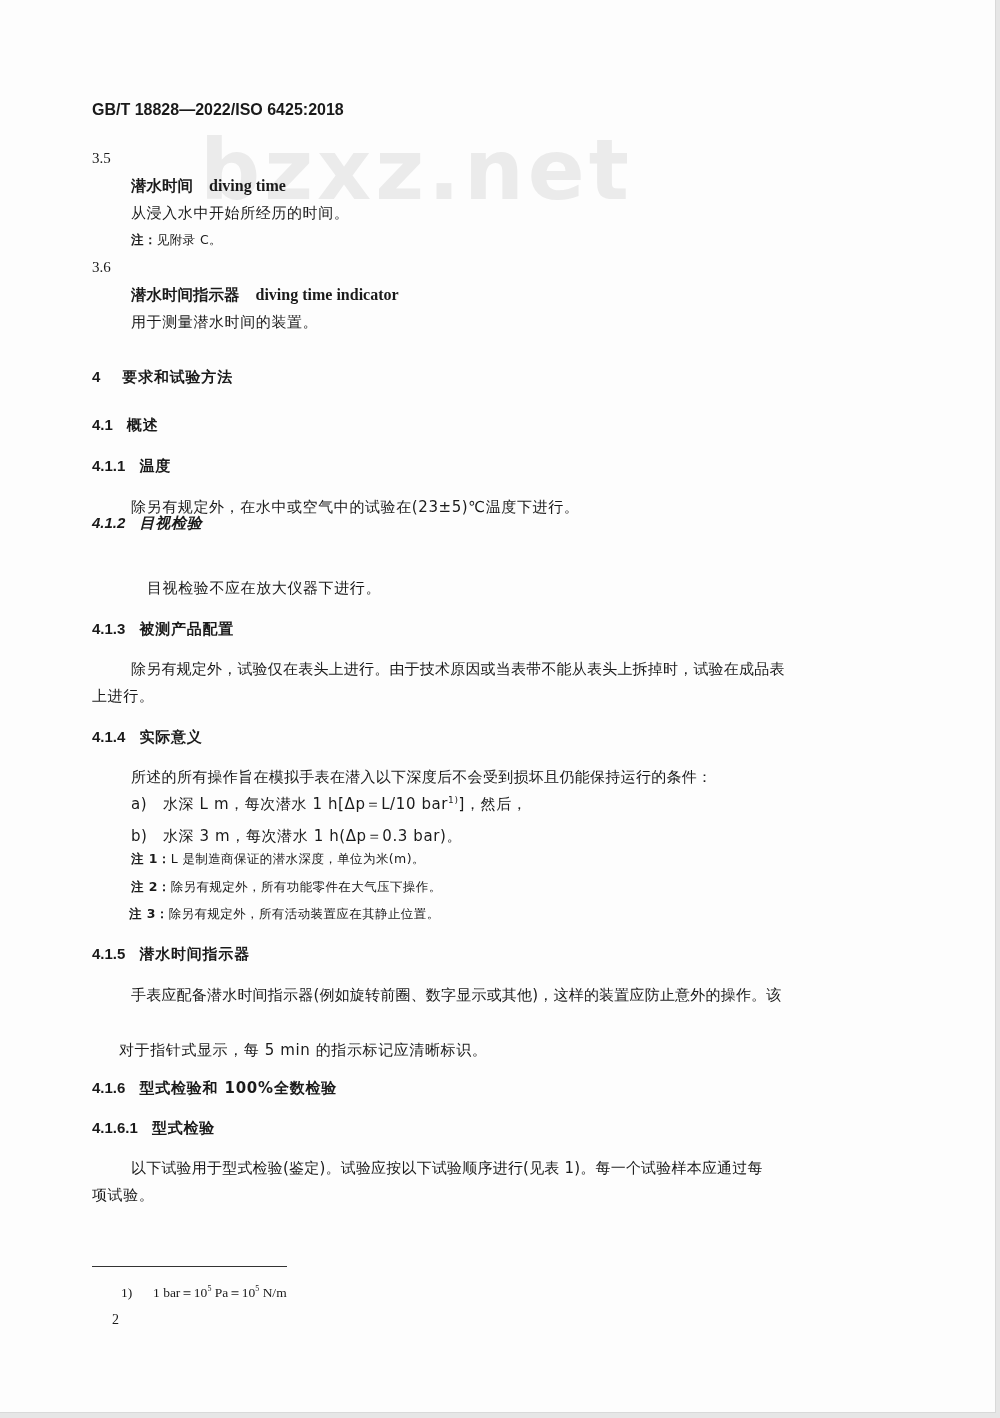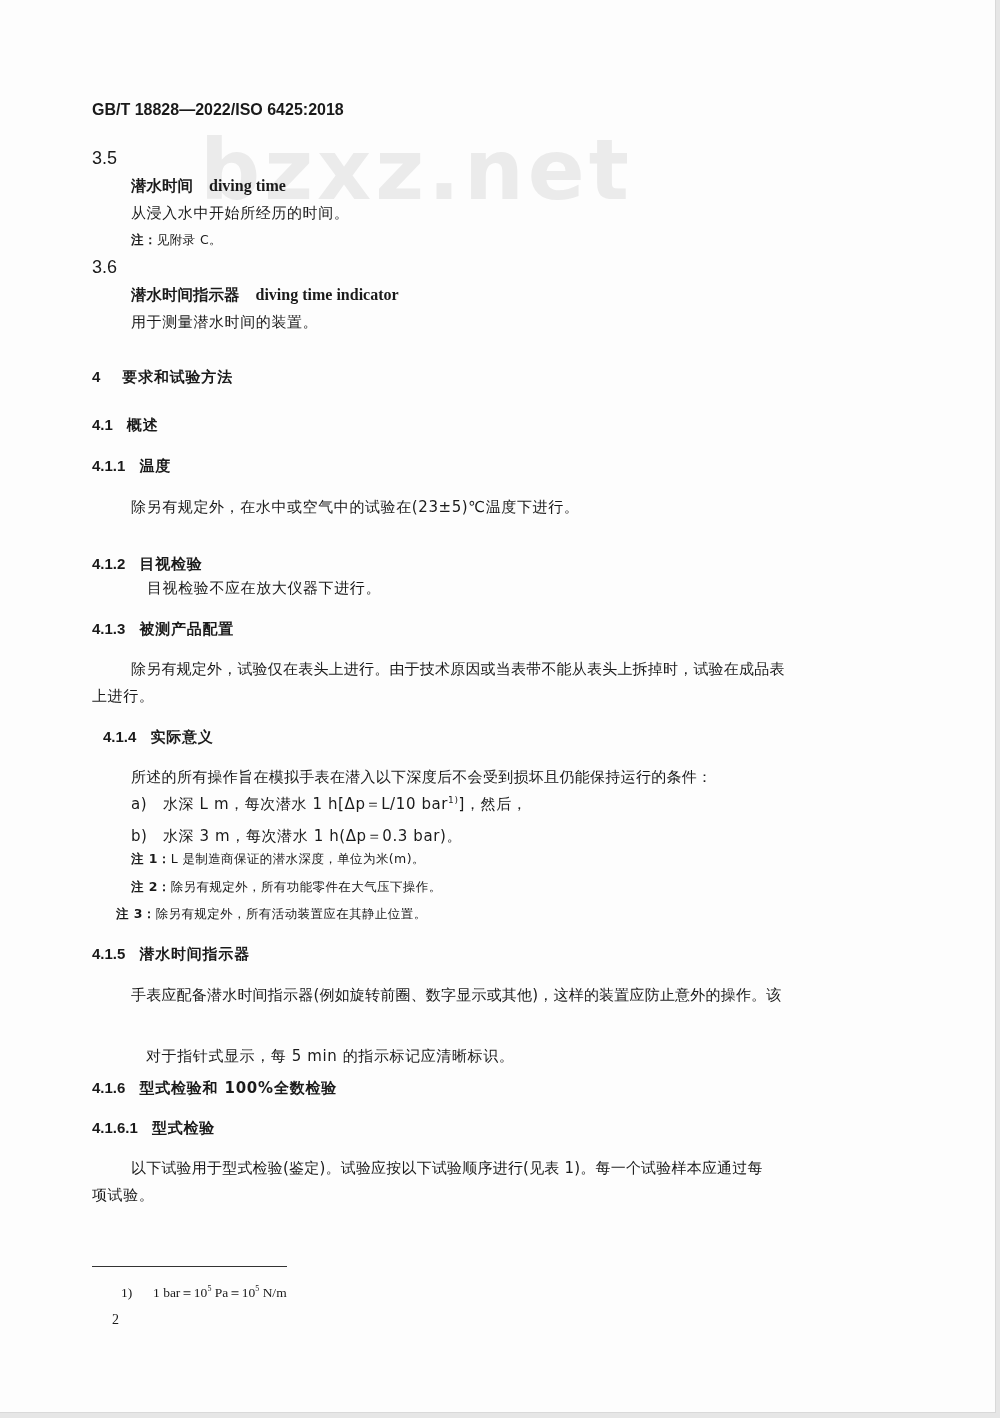--- a/index.html
+++ b/index.html
@@ -20,21 +20,21 @@
     font-family: "DejaVu Sans", "Liberation Sans", sans-serif;
     font-weight: bold; font-size: 84px; letter-spacing: 4px;
     color: #ebebeb; line-height: 1; white-space: nowrap;
     user-select: none;
   }
   .ln {
     position: absolute; white-space: nowrap; line-height: 1;
     transform: translateY(-50%);
   }
   .hdr { font-family: "Liberation Sans", "DejaVu Sans", sans-serif; font-size: 16px; font-weight: bold; }
-  .num { font-family: Liberation Sans, sans-serif; font-size: 18px; }
+  .num { font-family: Liberation Serif, serif; font-size: 15px; }
   .term { font-size: 15.5px; font-weight: bold; font-family: "DejaVu Sans", sans-serif; text-align: center; }
   .term .en { font-family: "Liberation Serif", serif; font-size: 16px; font-weight: bold; margin-left: 16px; }
   .body { font-size: 15px; font-family: "DejaVu Sans", sans-serif; letter-spacing: 0.6px; }
   .note { font-size: 12.5px; font-family: "DejaVu Sans", sans-serif; letter-spacing: 0.4px; }
   .note .tag { font-weight: bold; }
   .head { font-family: "DejaVu Sans", sans-serif; font-size: 15px; font-weight: bold; letter-spacing: 0.8px; }
   .head .n { font-family: "Liberation Sans", sans-serif; margin-right: 14px; letter-spacing: 0; }
   .fn-rule {
     position: absolute; left: 92px; top: 1266px; width: 195px; height: 0;
     border-top: 1px solid #333;
@@ -72,56 +72,56 @@
 
   <div class="ln head" style="left:92px; top:425px;">
     <span class="n">4.1</span><span>概述</span>
   </div>
 
   <div class="ln head" style="left:92px; top:466px;">
     <span class="n">4.1.1</span><span>温度</span>
   </div>
   <div class="ln body" style="left:131px; top:507px;">除另有规定外，在水中或空气中的试验在(23±5)℃温度下进行。</div>
 
-  <div class="ln head" style="left:92px; top:564px;">
+  <div class="ln head" style="left:92px; top:523px;font-style:italic;">
     <span class="n">4.1.2</span><span>目视检验</span>
   </div>
   <div class="ln body" style="left:131px; top:588px;margin-left:16px;">目视检验不应在放大仪器下进行。</div>
 
   <div class="ln head" style="left:92px; top:629px;">
     <span class="n">4.1.3</span><span>被测产品配置</span>
   </div>
   <div class="ln body" style="left:131px; top:669px; letter-spacing:0.2px;">除另有规定外，试验仅在表头上进行。由于技术原因或当表带不能从表头上拆掉时，试验在成品表</div>
   <div class="ln body" style="left:92px; top:696px;">上进行。</div>
 
-  <div class="ln head" style="left:92px; top:737px;margin-left:11px;">
+  <div class="ln head" style="left:92px; top:737px;">
     <span class="n">4.1.4</span><span>实际意义</span>
   </div>
   <div class="ln body" style="left:131px; top:777px; letter-spacing:0.3px;">所述的所有操作旨在模拟手表在潜入以下深度后不会受到损坏且仍能保持运行的条件：</div>
   <div class="ln body" style="left:131px; top:804px;">
     <span style="display:inline-block; width:32px;">a)</span><span>水深 L m，每次潜水 1 h[Δp＝L/10 bar</span><sup style="font-size:9px;">1)</sup><span>]，然后，</span>
   </div>
   <div class="ln body" style="left:131px; top:836px;">
     <span style="display:inline-block; width:32px;">b)</span><span>水深 3 m，每次潜水 1 h(Δp＝0.3 bar)。</span>
   </div>
   <div class="ln note" style="left:131px; top:859px;">
     <span class="tag">注 1：</span><span>L 是制造商保证的潜水深度，单位为米(m)。</span>
   </div>
   <div class="ln note" style="left:131px; top:887px;">
     <span class="tag">注 2：</span><span>除另有规定外，所有功能零件在大气压下操作。</span>
   </div>
-  <div class="ln note" style="left:116px; top:914px;">
+  <div class="ln note" style="left:129px; top:914px;">
     <span class="tag">注 3：</span><span>除另有规定外，所有活动装置应在其静止位置。</span>
   </div>
 
   <div class="ln head" style="left:92px; top:954px;">
     <span class="n">4.1.5</span><span>潜水时间指示器</span>
   </div>
   <div class="ln body" style="left:131px; top:995px; letter-spacing:0.2px;">手表应配备潜水时间指示器(例如旋转前圈、数字显示或其他)，这样的装置应防止意外的操作。该</div>
-  <div class="ln body" style="left:146px; top:1050px;margin-top:6px;">对于指针式显示，每 5 min 的指示标记应清晰标识。</div>
+  <div class="ln body" style="left:119px; top:1050px;">对于指针式显示，每 5 min 的指示标记应清晰标识。</div>
 
   <div class="ln head" style="left:92px; top:1088px;">
     <span class="n">4.1.6</span><span>型式检验和 100%全数检验</span>
   </div>
 
   <div class="ln head" style="left:92px; top:1128px;">
     <span class="n">4.1.6.1</span><span>型式检验</span>
   </div>
   <div class="ln body" style="left:131px; top:1168px; letter-spacing:0.2px;">以下试验用于型式检验(鉴定)。试验应按以下试验顺序进行(见表 1)。每一个试验样本应通过每</div>
   <div class="ln body" style="left:92px; top:1195px;">项试验。</div>

